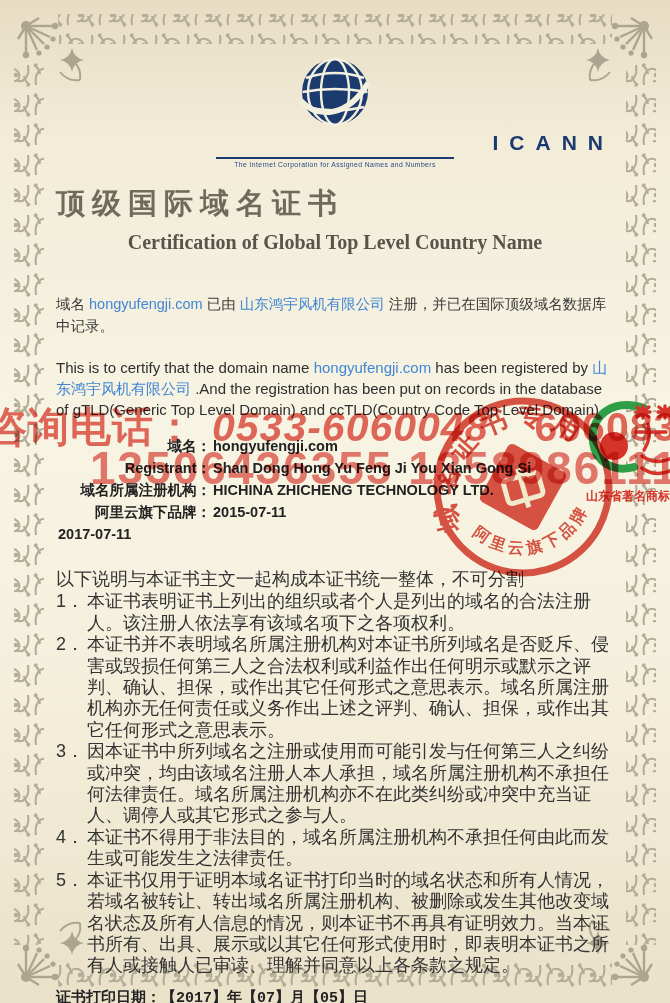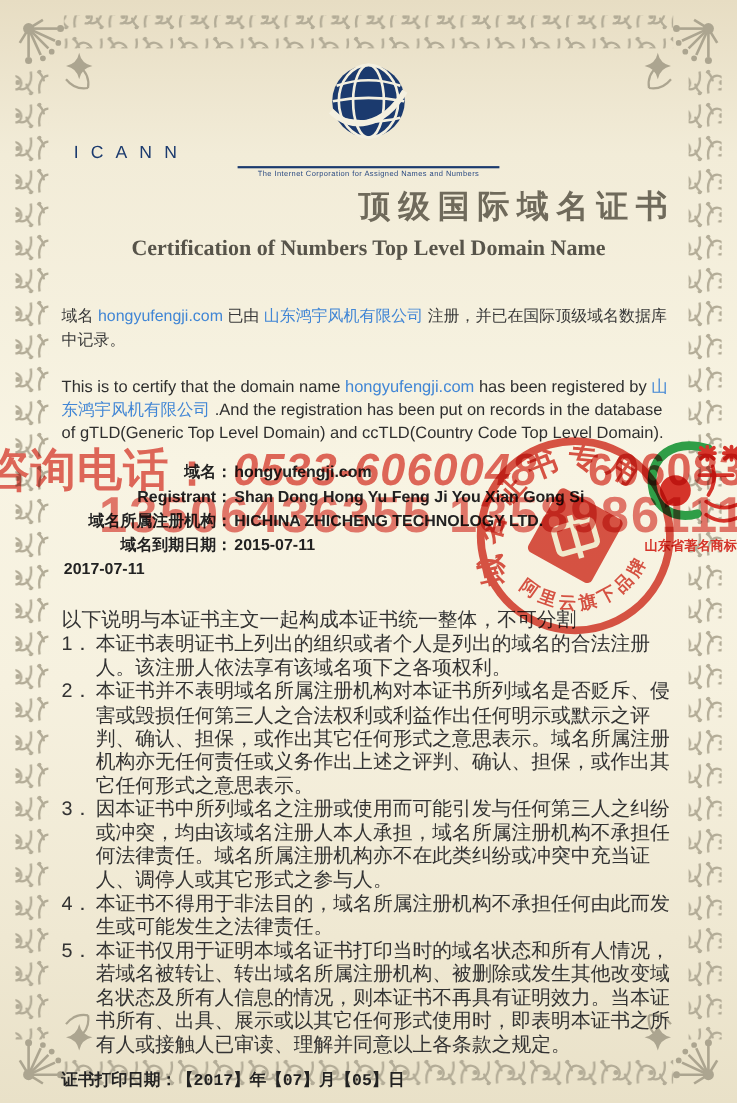--- a/index.html
+++ b/index.html
@@ -7,24 +7,24 @@
     position:relative;width:670px;height:1003px;overflow:hidden;
     margin:0 auto;
     background:linear-gradient(180deg,#e7ddc3 0%,#f2ecd8 14%,#f8f4e3 42%,#f6f1df 62%,#efe8d2 85%,#e9e1c8 100%);
     font-family:"Liberation Sans","DejaVu Sans",sans-serif;
     color:#333;
   }
   .border-frame{position:absolute;left:0;top:0;z-index:1;pointer-events:none;}
   .content{position:relative;z-index:2;padding:56px 56px 0 56px;}
   
   .globe{display:block;margin:0 auto;width:74px;height:74px;}
-  .icann-word{margin-top:1px;text-align:left;font-weight:normal;font-size:16px;letter-spacing:11px;padding-left:11px;color:#1b3a6e;}
+  .icann-word{margin-top:1px;text-align:right;font-weight:bold;font-size:21px;letter-spacing:11px;padding-left:11px;color:#1b3a6e;}
   .icann-rule{width:238px;height:2px;background:#1b3a6e;margin:2px auto 2px auto;}
   .icann-tagline{text-align:center;font-size:6.8px;color:#2a4a82;letter-spacing:.4px;}
-  .title-zh{margin:6px 0 0 0;text-align:right;font-size:29px;font-weight:bold;letter-spacing:7px;color:#6f6a5b;}
+  .title-zh{margin:16px 0 0 0;text-align:left;font-size:29px;font-weight:bold;letter-spacing:7px;color:#6f6a5b;}
   .title-en{margin:7px 0 0 0;text-align:center;font-size:20px;font-weight:bold;color:#57544a;font-family:"Liberation Serif","DejaVu Serif",serif;}
   
   .p-zh{margin:39px 0 0 0;font-size:14.5px;line-height:22px;color:#383838;font-weight:400;}
   .p-en{margin:20px 0 0 0;font-size:15px;line-height:21px;color:#2f2f2f;}
   .lnk{color:#4186d5;}
   
   .details{margin-top:15px;font-size:14.5px;font-weight:bold;color:#222;}
   .drow{display:flex;line-height:22px;}
   .dlabel{width:155px;text-align:right;white-space:nowrap;}
   .dval{flex:1;padding-left:2px;}
@@ -106,41 +106,41 @@
         <path d="M4.5 36 Q37 30 69.5 36"></path>
         <path d="M8 51 Q37 58 66 51"></path>
       </g>
       <path d="M3 45 C20 63 50 61 70 27" stroke="#f4f0e0" stroke-width="5.5" fill="none"></path>
     </svg>
     <div class="icann-word">ICANN</div>
     <div class="icann-rule"></div>
     <div class="icann-tagline">The Internet Corporation for Assigned Names and Numbers</div>
 
     <h1 class="title-zh">顶级国际域名证书</h1>
-    <h2 class="title-en">Certification of Numbers Top Level Domain Name</h2>
+    <h2 class="title-en">Certification of Global Top Level Country Name</h2>
 
     <p class="p-zh"><span>域名 </span><span class="lnk">hongyufengji.com</span><span> 已由 </span><span class="lnk">山东鸿宇风机有限公司</span><span> 注册，并已在国际顶级域名数据库中记录。</span></p>
 
     <p class="p-en"><span>This is to certify that the domain name </span><span class="lnk">hongyufengji.com</span><span> has been registered by </span><span class="lnk">山东鸿宇风机有限公司</span><span> .And the registration has been put on records in the database of gTLD(Generic Top Level Domain) and ccTLD(Country Code Top Level Domain).</span></p>
 
     <div class="details">
       <div class="drow">
         <span class="dlabel">域名：</span>
         <span class="dval">hongyufengji.com</span>
       </div>
       <div class="drow">
         <span class="dlabel">Registrant：</span>
         <span class="dval">Shan Dong Hong Yu Feng Ji You Xian Gong Si</span>
       </div>
       <div class="drow">
         <span class="dlabel">域名所属注册机构：</span>
         <span class="dval">HICHINA ZHICHENG TECHNOLOGY LTD.</span>
       </div>
       <div class="drow">
-        <span class="dlabel">域名到期日期：</span>
+        <span class="dlabel">阿里云旗下品牌：</span>
         <span class="dval">2015-07-11</span>
       </div>
       <div class="drow">
         <span class="dval">2017-07-11</span>
       </div>
     </div>
 
     <div class="terms">
       <p class="t-intro">以下说明与本证书主文一起构成本证书统一整体，不可分割</p>
       <div class="t-item">

